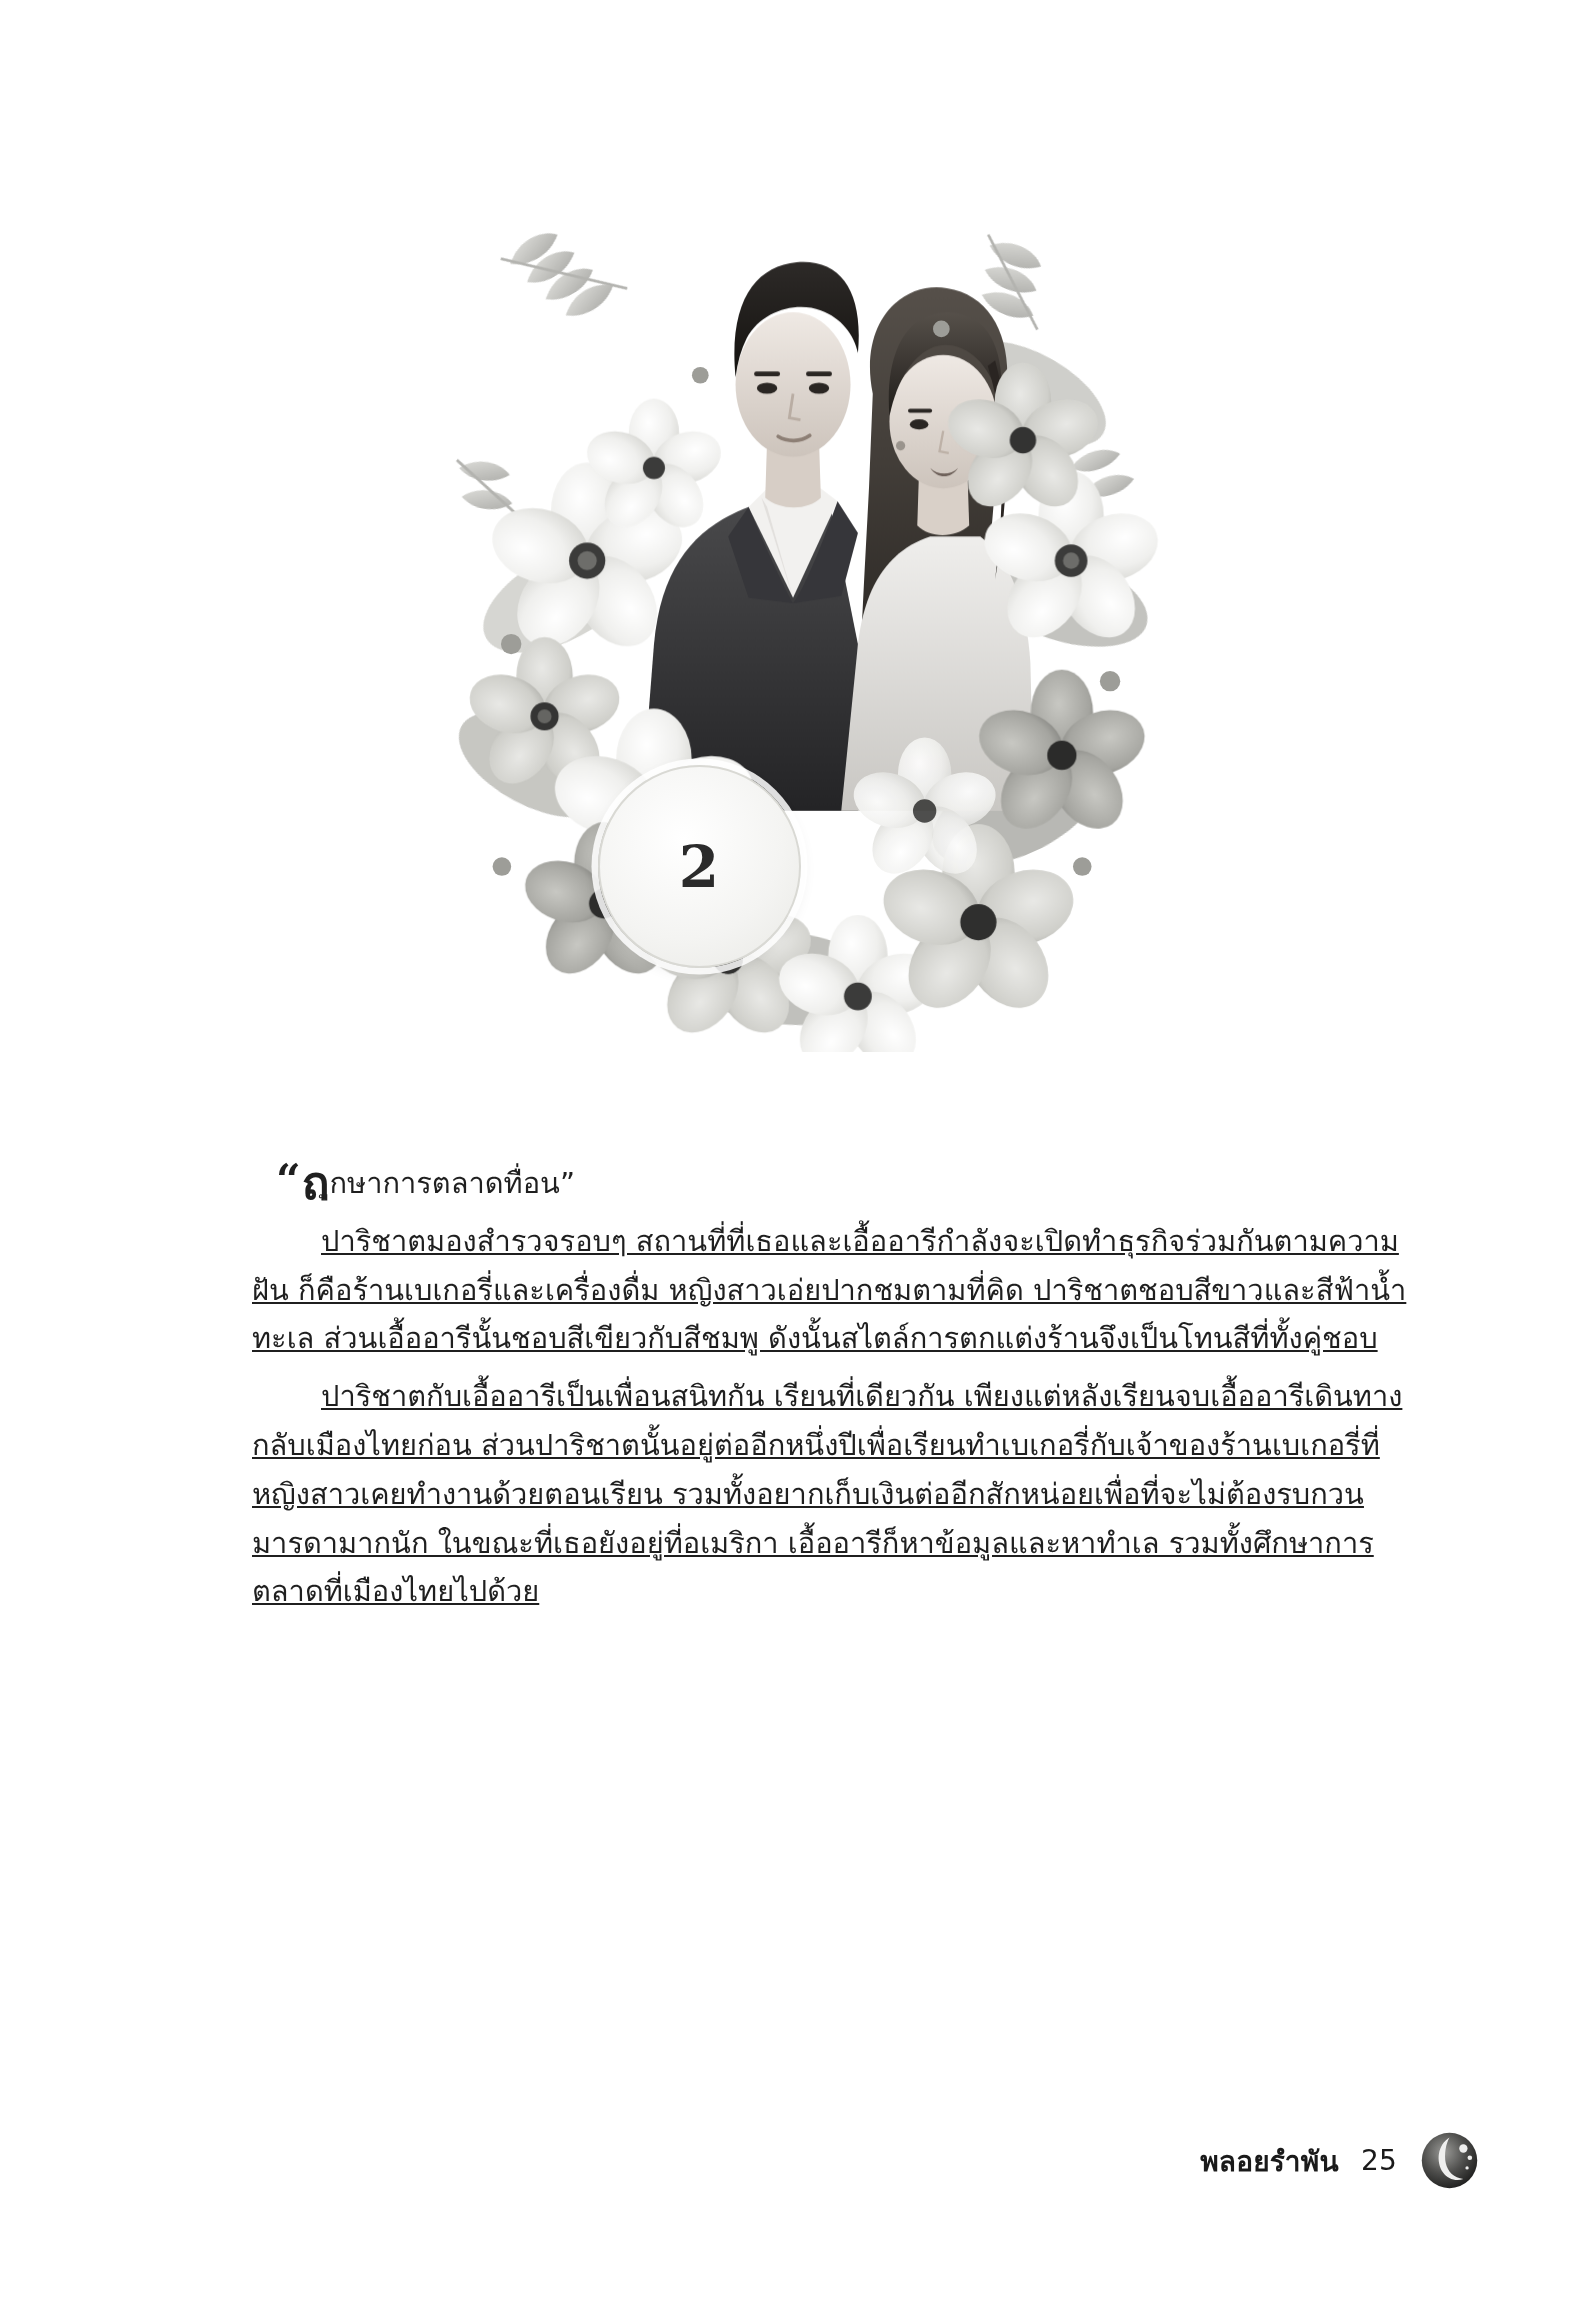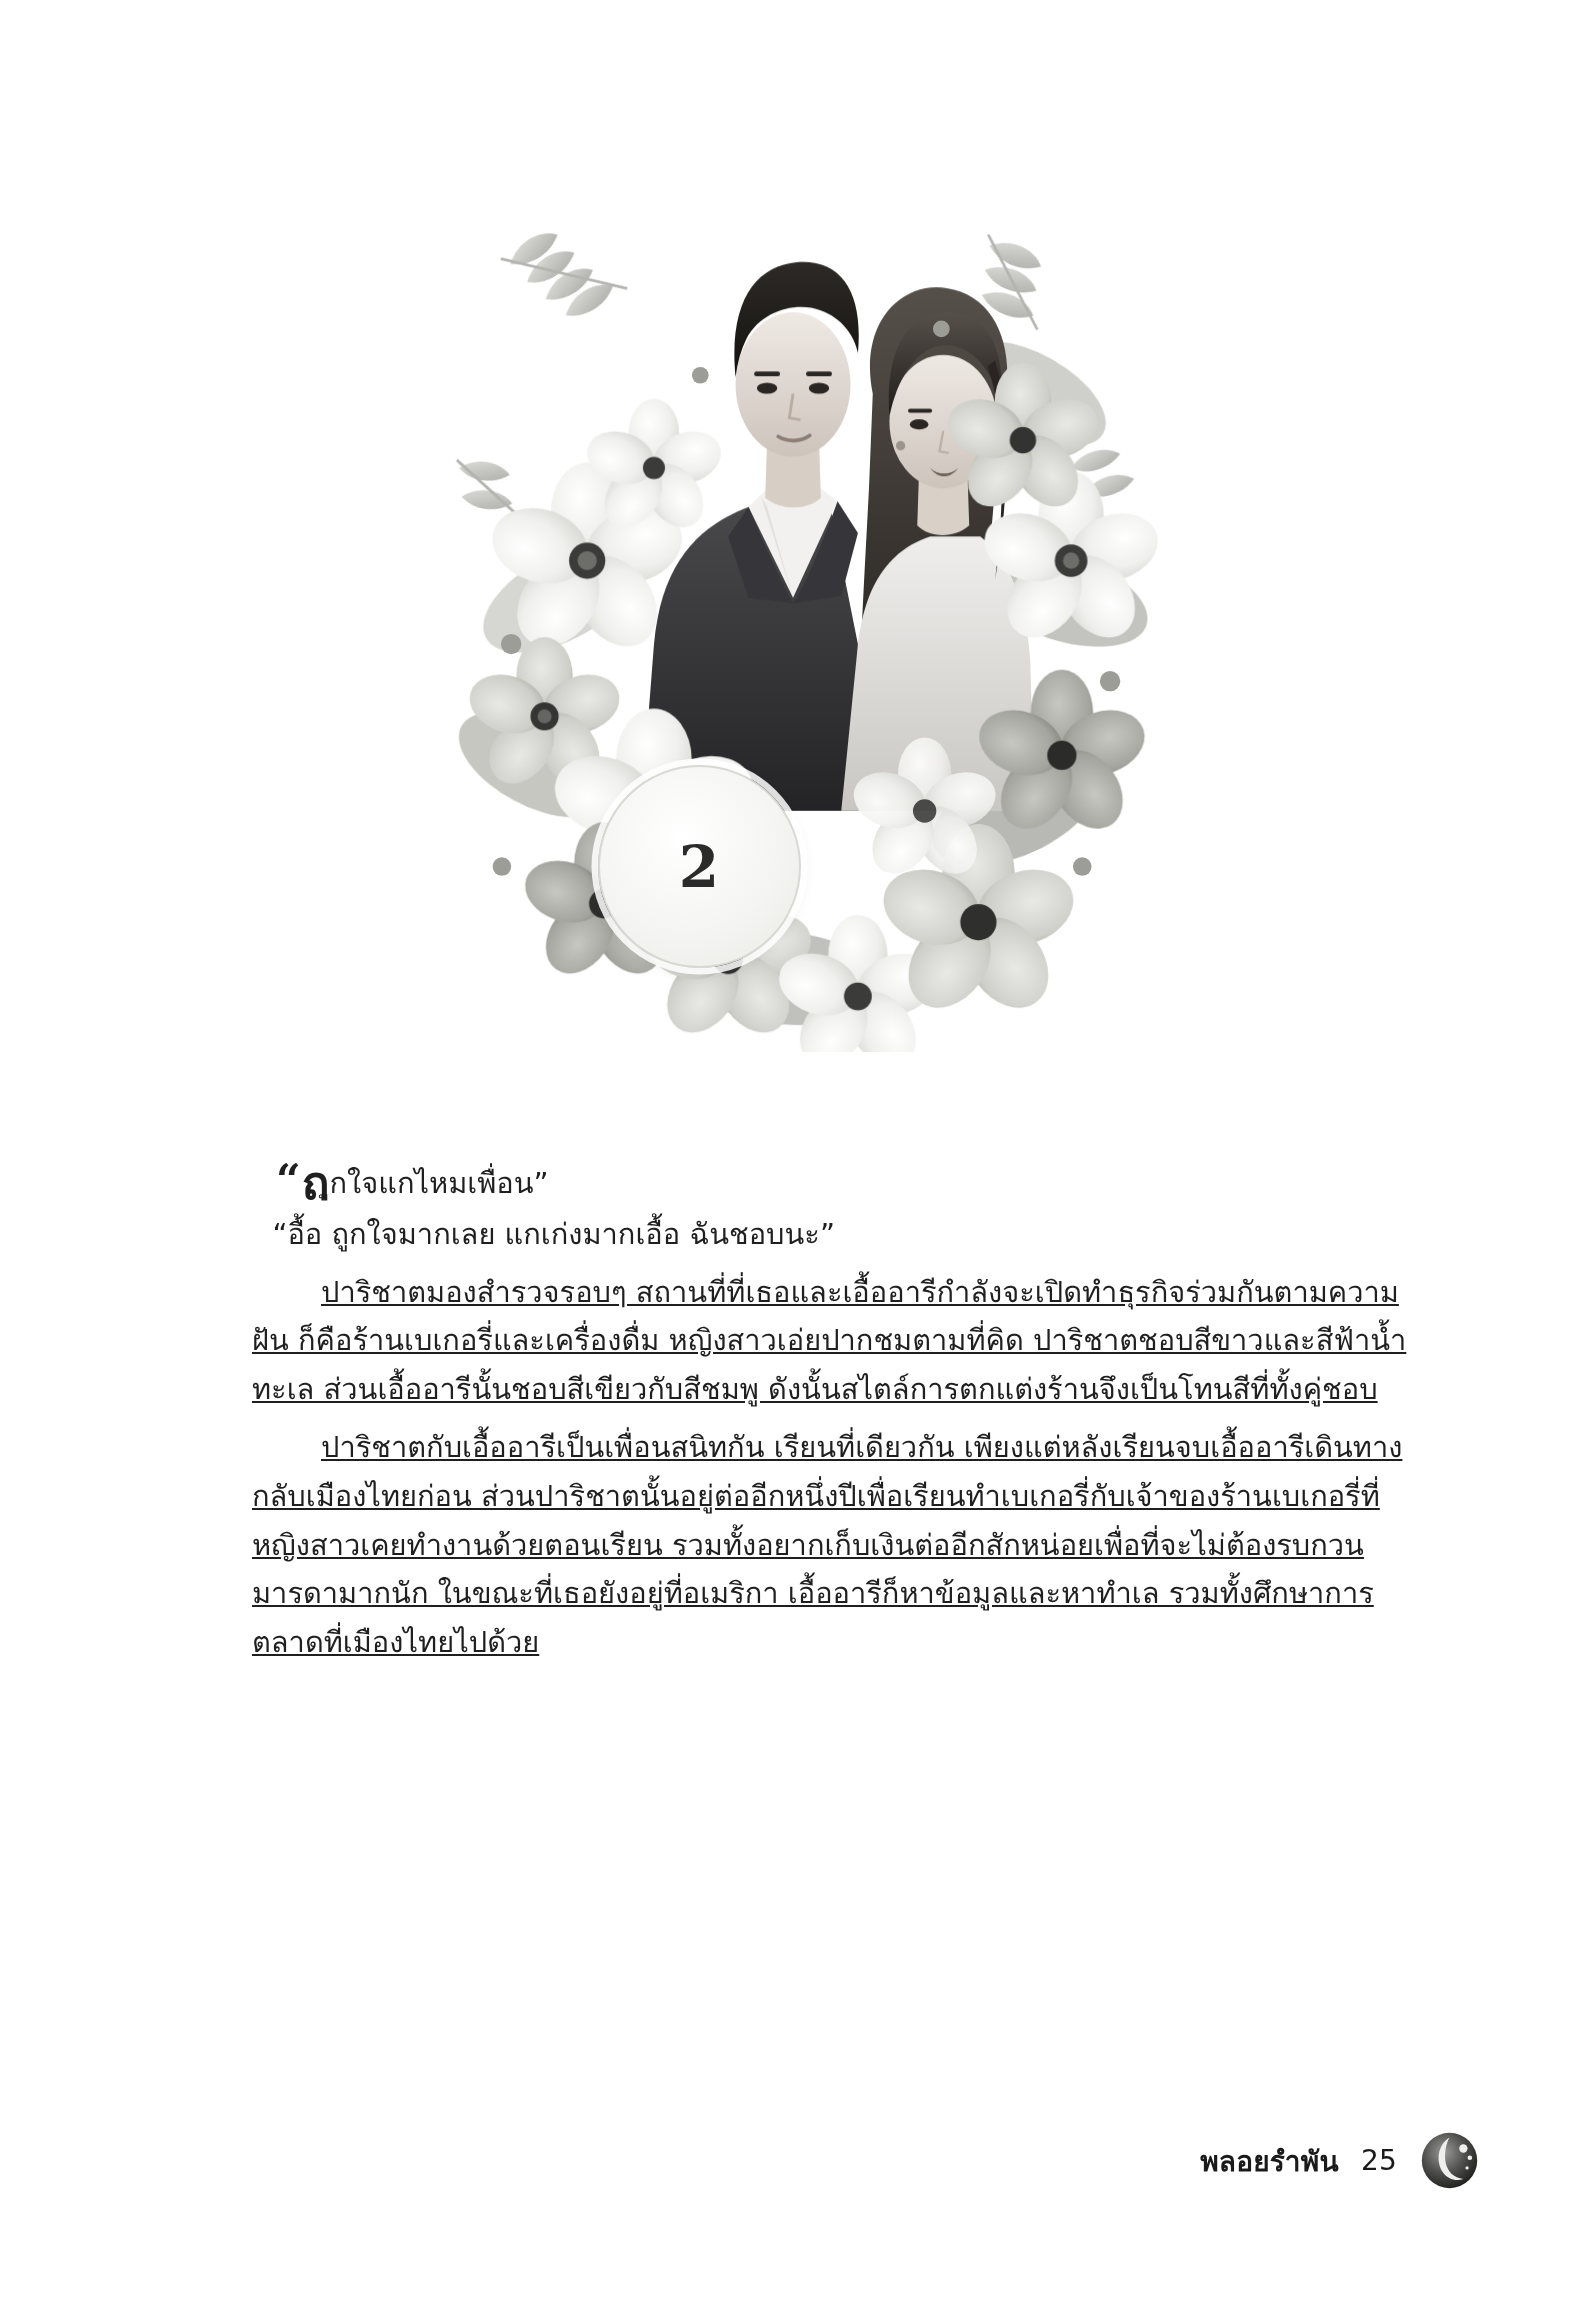--- a/index.html
+++ b/index.html
@@ -403,24 +403,23 @@
     </svg>
   </div>
 
   <div class="chapter-badge">
     <span class="num">2</span>
   </div>
 
   <div class="body-text">
 
     <p class="para dropcap-line">
-      <span class="dropcap-open">“</span><span class="dropcap">ถ</span><span>ูกใจแกไหมเพื่อน”</span>
+      <span class="dropcap-open">“</span><span class="dropcap">ถ</span><span>ูกษาการตลาดทื่อน”</span>
     </p>
 
-    <p class="para quote-line">“อื้อ ถูกใจมากเลย แกเก่งมากเอื้อ ฉันชอบนะ”</p>
 
     <p class="para indent para-block">ปาริชาตมองสำรวจรอบๆ สถานที่ที่เธอและเอื้ออารีกำลังจะเปิดทำธุรกิจร่วมกันตามความฝัน ก็คือร้านเบเกอรี่และเครื่องดื่ม หญิงสาวเอ่ยปากชมตามที่คิด ปาริชาตชอบสีขาวและสีฟ้าน้ำทะเล ส่วนเอื้ออารีนั้นชอบสีเขียวกับสีชมพู ดังนั้นสไตล์การตกแต่งร้านจึงเป็นโทนสีที่ทั้งคู่ชอบ</p>
 
     <p class="para indent para-block">ปาริชาตกับเอื้ออารีเป็นเพื่อนสนิทกัน เรียนที่เดียวกัน เพียงแต่หลังเรียนจบเอื้ออารีเดินทางกลับเมืองไทยก่อน ส่วนปาริชาตนั้นอยู่ต่ออีกหนึ่งปีเพื่อเรียนทำเบเกอรี่กับเจ้าของร้านเบเกอรี่ที่หญิงสาวเคยทำงานด้วยตอนเรียน รวมทั้งอยากเก็บเงินต่ออีกสักหน่อยเพื่อที่จะไม่ต้องรบกวนมารดามากนัก ในขณะที่เธอยังอยู่ที่อเมริกา เอื้ออารีก็หาข้อมูลและหาทำเล รวมทั้งศึกษาการตลาดที่เมืองไทยไปด้วย</p>
   </div>
 
   <div class="footer">
     <div class="footer-inner">
       <span class="footer-label">พลอยรำพัน</span>
       <span class="footer-page">25</span>

